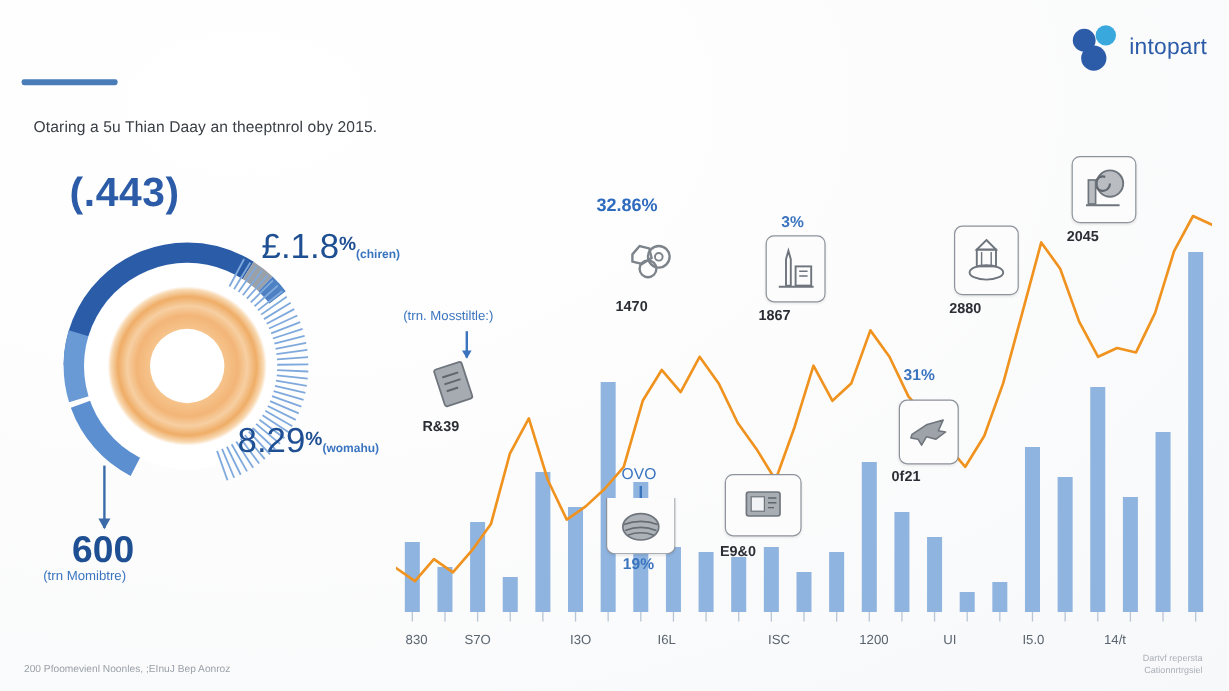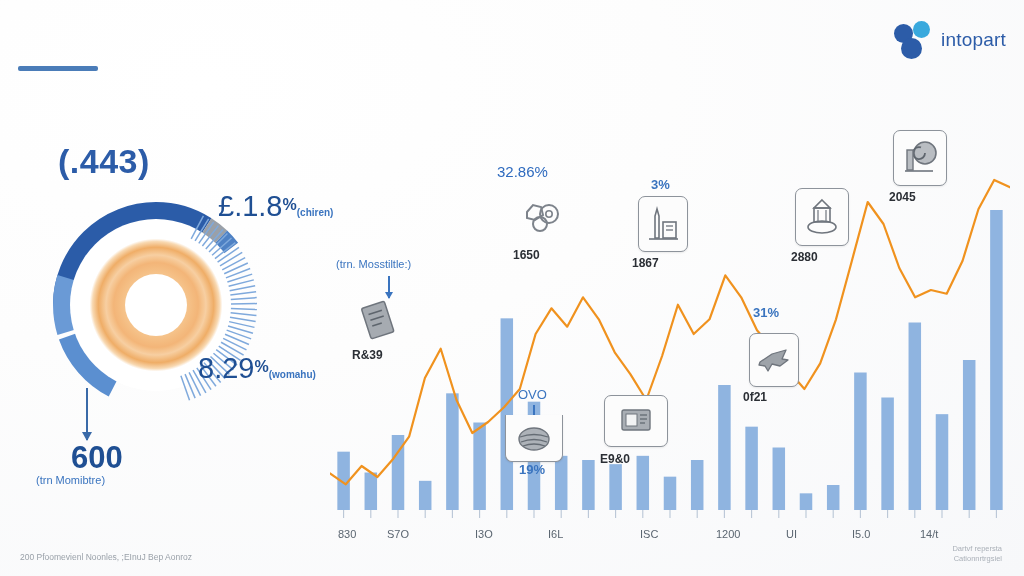--- a/index.html
+++ b/index.html
@@ -74,21 +74,21 @@
   .arrow-down{
     position:absolute;left:86px;top:388px;width:2px;height:52px;background:#3a6aa8;
   }
   .arrow-down::after{
     content:"";position:absolute;left:-4px;bottom:-1px;
     border-left:5px solid transparent;border-right:5px solid transparent;
     border-top:9px solid #3a6aa8;
   }
   .kpi-600{
     position:absolute;left:60px;top:440px;
-    font-size:31px;font-weight:bold;color:#1f4f93;margin-left:11px;
+    font-size:31px;font-weight:bold;color:#1f4f93;
   }
   .kpi-600-sub{
     position:absolute;left:36px;top:474px;
     font-size:11px;color:#3a74bf;
   }
   
   .chart{position:absolute;left:330px;top:120px;width:680px;height:400px;}
   .chart svg{position:absolute;inset:0;}
   
   .icard{
@@ -97,21 +97,21 @@
     background:#fcfcfc;
     display:flex;align-items:center;justify-content:center;
     box-shadow:0 1px 2px rgba(0,0,0,.08);
   }
   .icard svg{display:block;}
   .icard-label{
     position:absolute;font-size:12px;font-weight:bold;color:#2b2f35;
     text-align:left;white-space:nowrap;
   }
   .icard-pct{
-    position:absolute;font-size:15px;font-weight:normal;color:#2f6bbf;
+    position:absolute;font-size:15px;font-weight:bold;color:#2f6bbf;
     text-align:right;white-space:nowrap;
   }
   .pct-small{
     position:absolute;font-size:13px;font-weight:bold;color:#3a74bf;white-space:nowrap;
   }
   .note-lbl{
     position:absolute;font-size:11px;color:#3a74bf;white-space:nowrap;
   }
   .mini-arrow{position:absolute;width:1.6px;background:#3a74bf;}
   .mini-arrow::after{
@@ -131,20 +131,21 @@
     position:absolute;right:22px;bottom:12px;
     font-size:7.5px;color:#aab0b8;text-align:right;line-height:1.35;
   }
 </style>
 </head>
 <body>
 
 <div class="page">
 
   <div class="accent-bar"></div>
+  <div class="subtitle">Otaring a 5u Thian Daay an theeptnrol oby 2015.</div>
 
   <div class="logo">
     <div class="logo-mark">
       <span class="lm lm1"></span>
         <span class="lm lm2"></span>
         <span class="lm lm3"></span>
     </div>
     <div class="logo-text">intopart</div>
   </div>
 
@@ -298,21 +299,21 @@
   <div class="mini-arrow" style="left:533px;height:22px;top:405px"></div>
 
   <div style="position:absolute;left:521px;top:198px;width:44px;height:40px">
     <svg width="44" height="40" viewBox="0 0 44 40">
       <path d="M6 14 L12 7 L20 9 L22 17 L14 22 L6 20 Z" fill="none" stroke="#7d838b" stroke-width="2"></path>
       <circle cx="28" cy="16" r="9" fill="none" stroke="#7d838b" stroke-width="2"></circle>
       <circle cx="19" cy="26" r="7" fill="none" stroke="#7d838b" stroke-width="2"></circle>
       <circle cx="28" cy="16" r="3.2" fill="none" stroke="#7d838b" stroke-width="1.6"></circle>
     </svg>
   </div>
-  <div class="icard-label" style="left:513px;top:248px;width:60px">1650</div>
+  <div class="icard-label" style="left:513px;top:248px;width:60px">1470</div>
 
   <div class="icard" style="left:638px;top:196px;width:48px;height:54px">
     <svg width="34" height="40" viewBox="0 0 34 40">
       <path d="M11 5 L13 12 L13 34 L9 34 L9 12 Z" fill="none" stroke="#6f757d" stroke-width="1.6"></path>
       <rect x="17" y="18" width="13" height="16" fill="none" stroke="#6f757d" stroke-width="1.6"></rect>
       <line x1="20" y1="22" x2="27" y2="22" stroke="#6f757d" stroke-width="1.3"></line>
       <line x1="20" y1="26" x2="27" y2="26" stroke="#6f757d" stroke-width="1.3"></line>
       <line x1="3" y1="35" x2="32" y2="35" stroke="#6f757d" stroke-width="1.6"></line>
     </svg>
   </div>

